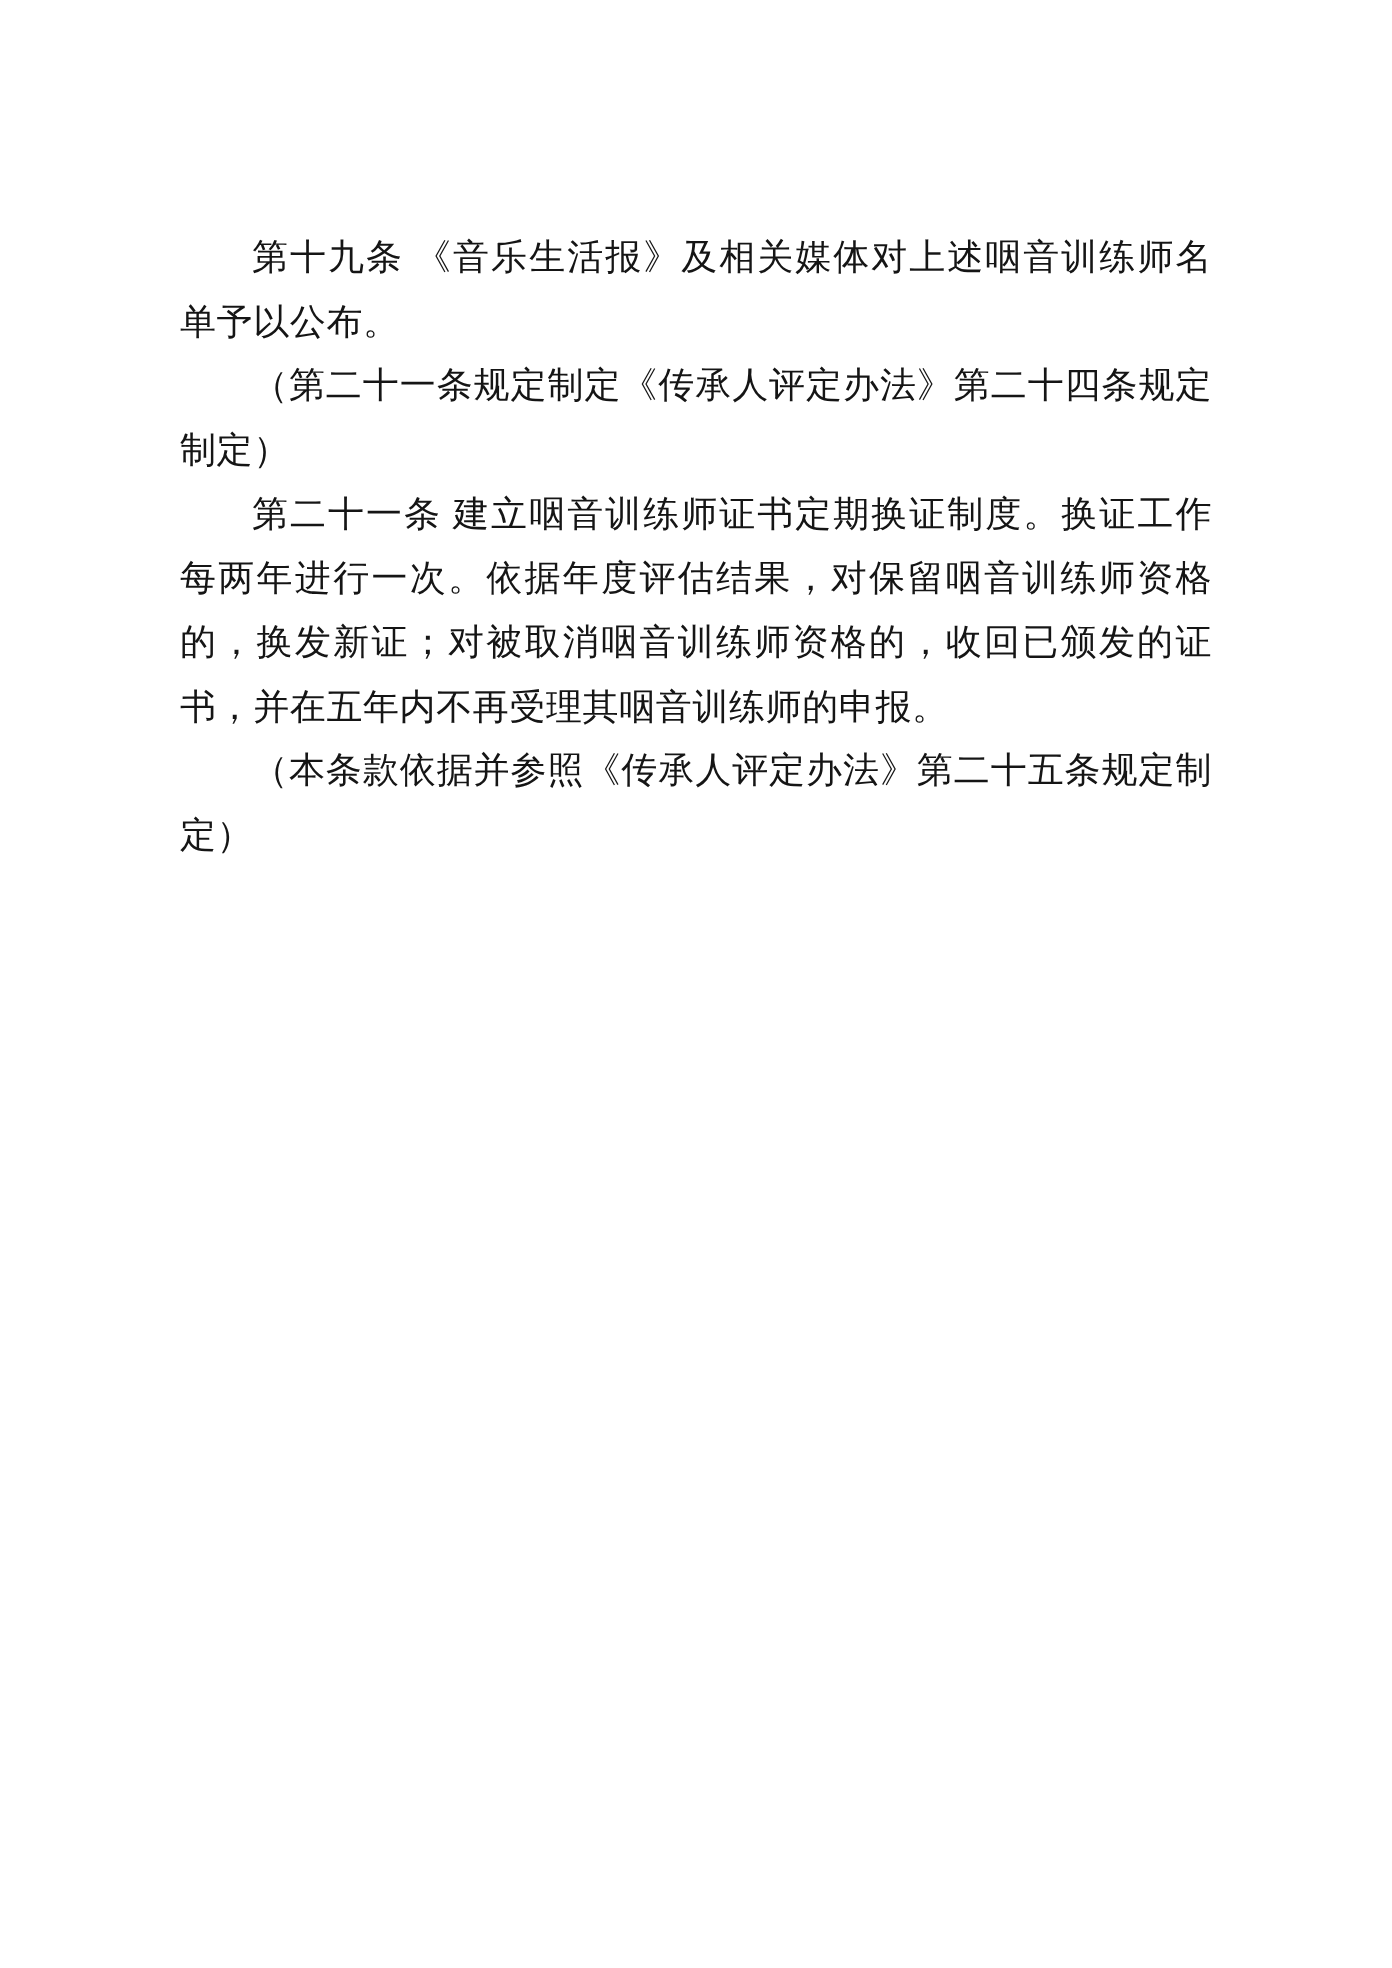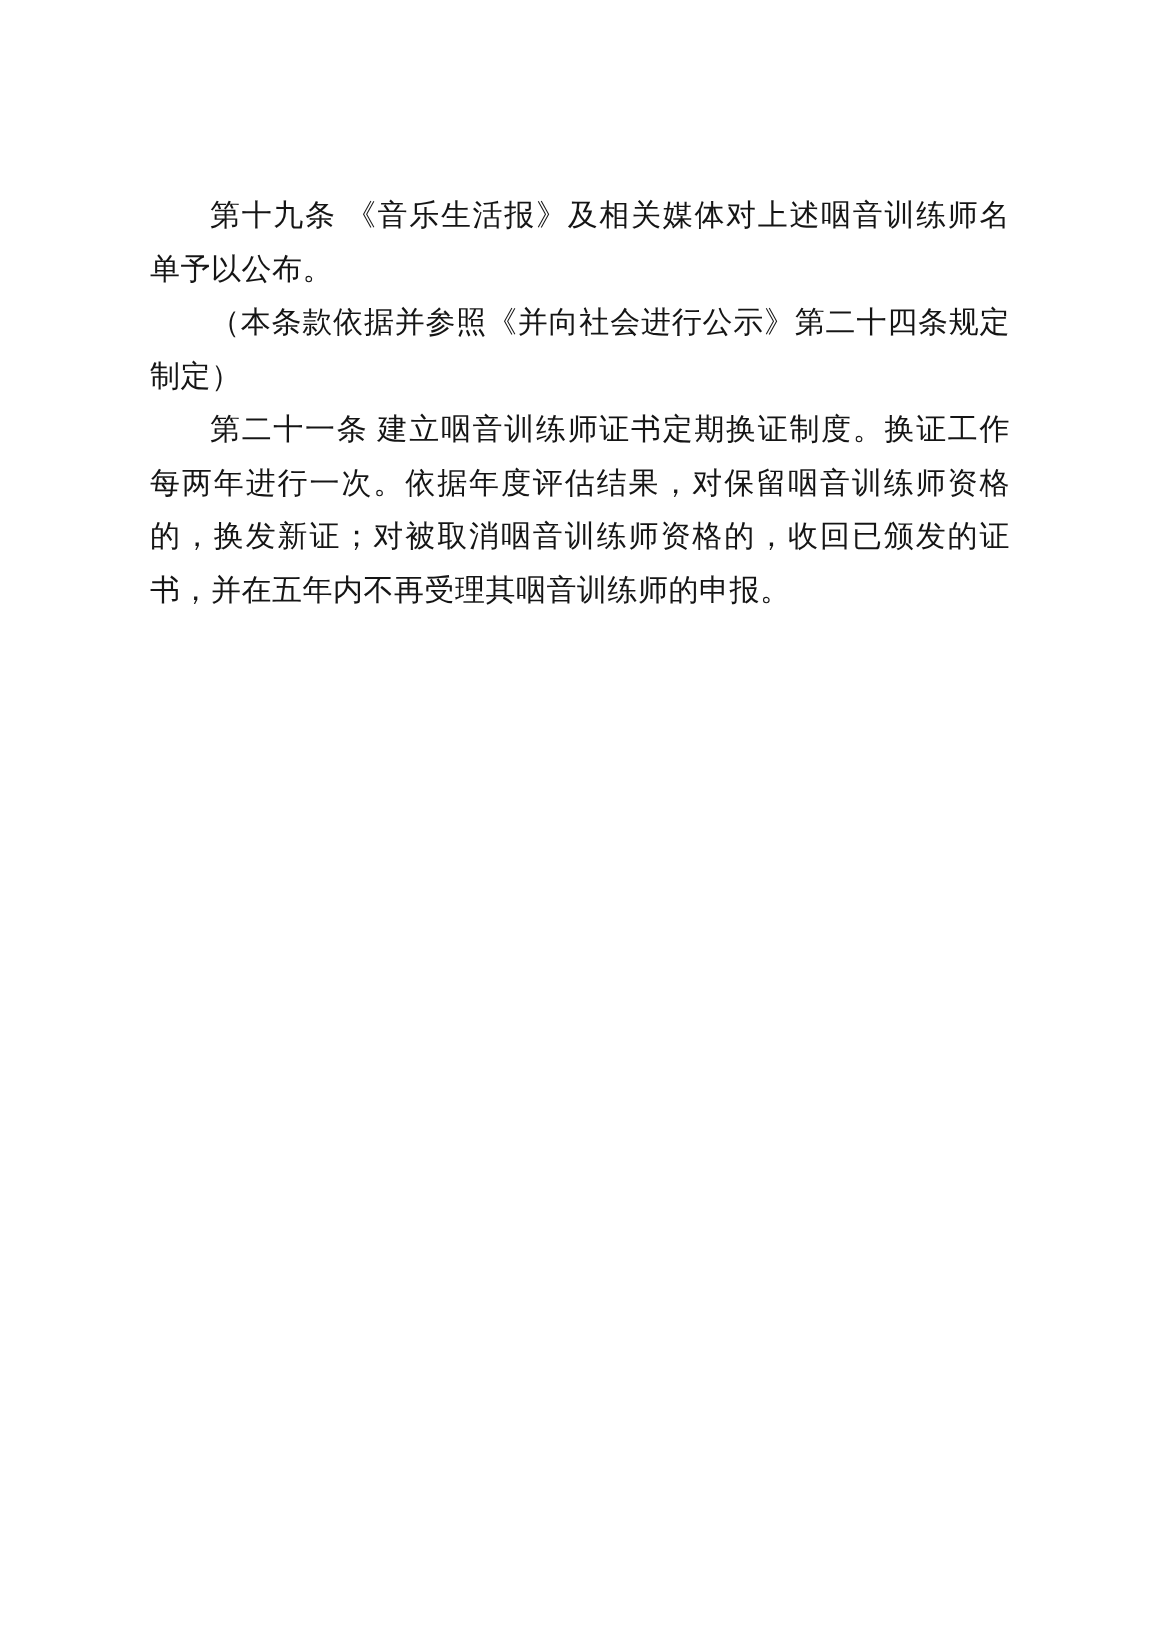--- a/index.html
+++ b/index.html
@@ -45,19 +45,20 @@
     color: #222222;
     font-family: "Liberation Serif", "DejaVu Serif", serif;
   }
 </style>
 </head>
 <body>
 
 <div class="page">
   <div class="doc-body">
       <p class="para article">第十九条  《音乐生活报》及相关媒体对上述咽音训练师名单予以公布。</p>
-      <p class="para note">（本条款依据并参照《并向社会进行公示》第二十四条规定制定）</p>
+      <p class="para note">（第二十一条规定制定《传承人评定办法》第二十四条规定制定）</p>
       <p class="para article">第二十一条  建立咽音训练师证书定期换证制度。换证工作每两年进行一次。依据年度评估结果，对保留咽音训练师资格的，换发新证；对被取消咽音训练师资格的，收回已颁发的证书，并在五年内不再受理其咽音训练师的申报。</p>
+      <p class="para note">（本条款依据并参照《传承人评定办法》第二十五条规定制定）</p>
     </div>
   <div class="footer">
     <span class="page-number">6</span>
   </div>
 </div>
 
 </body></html>

